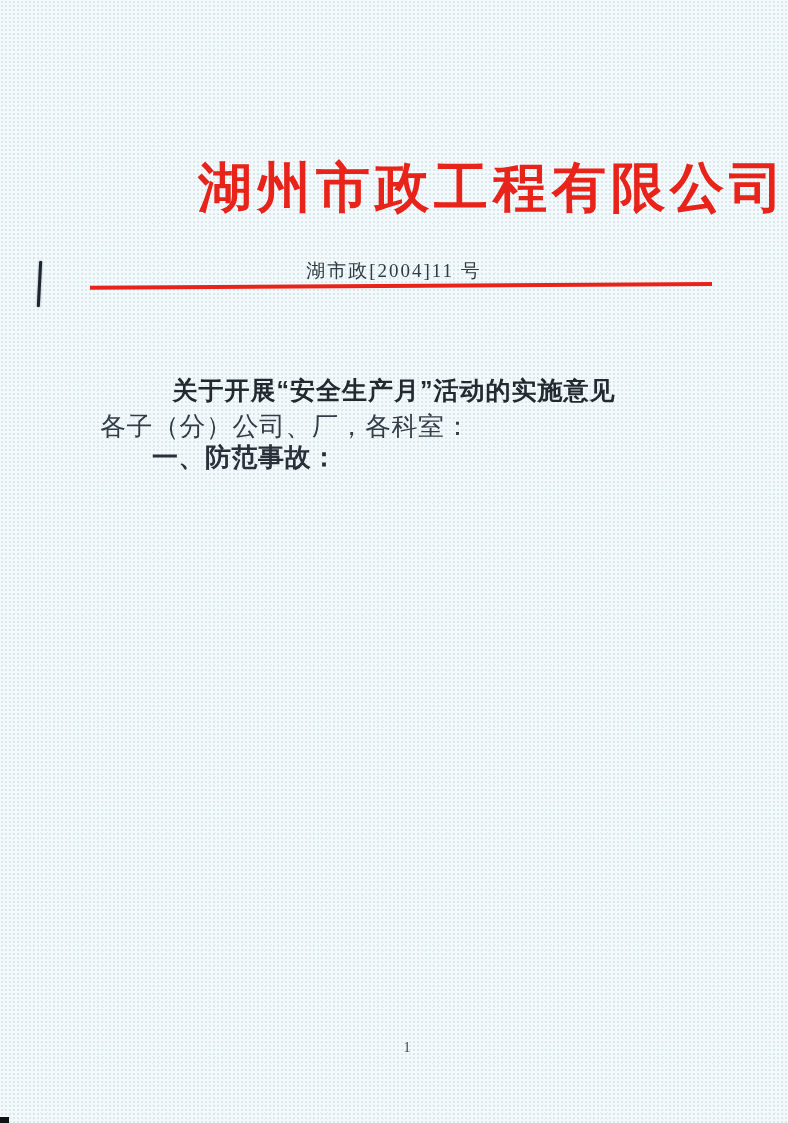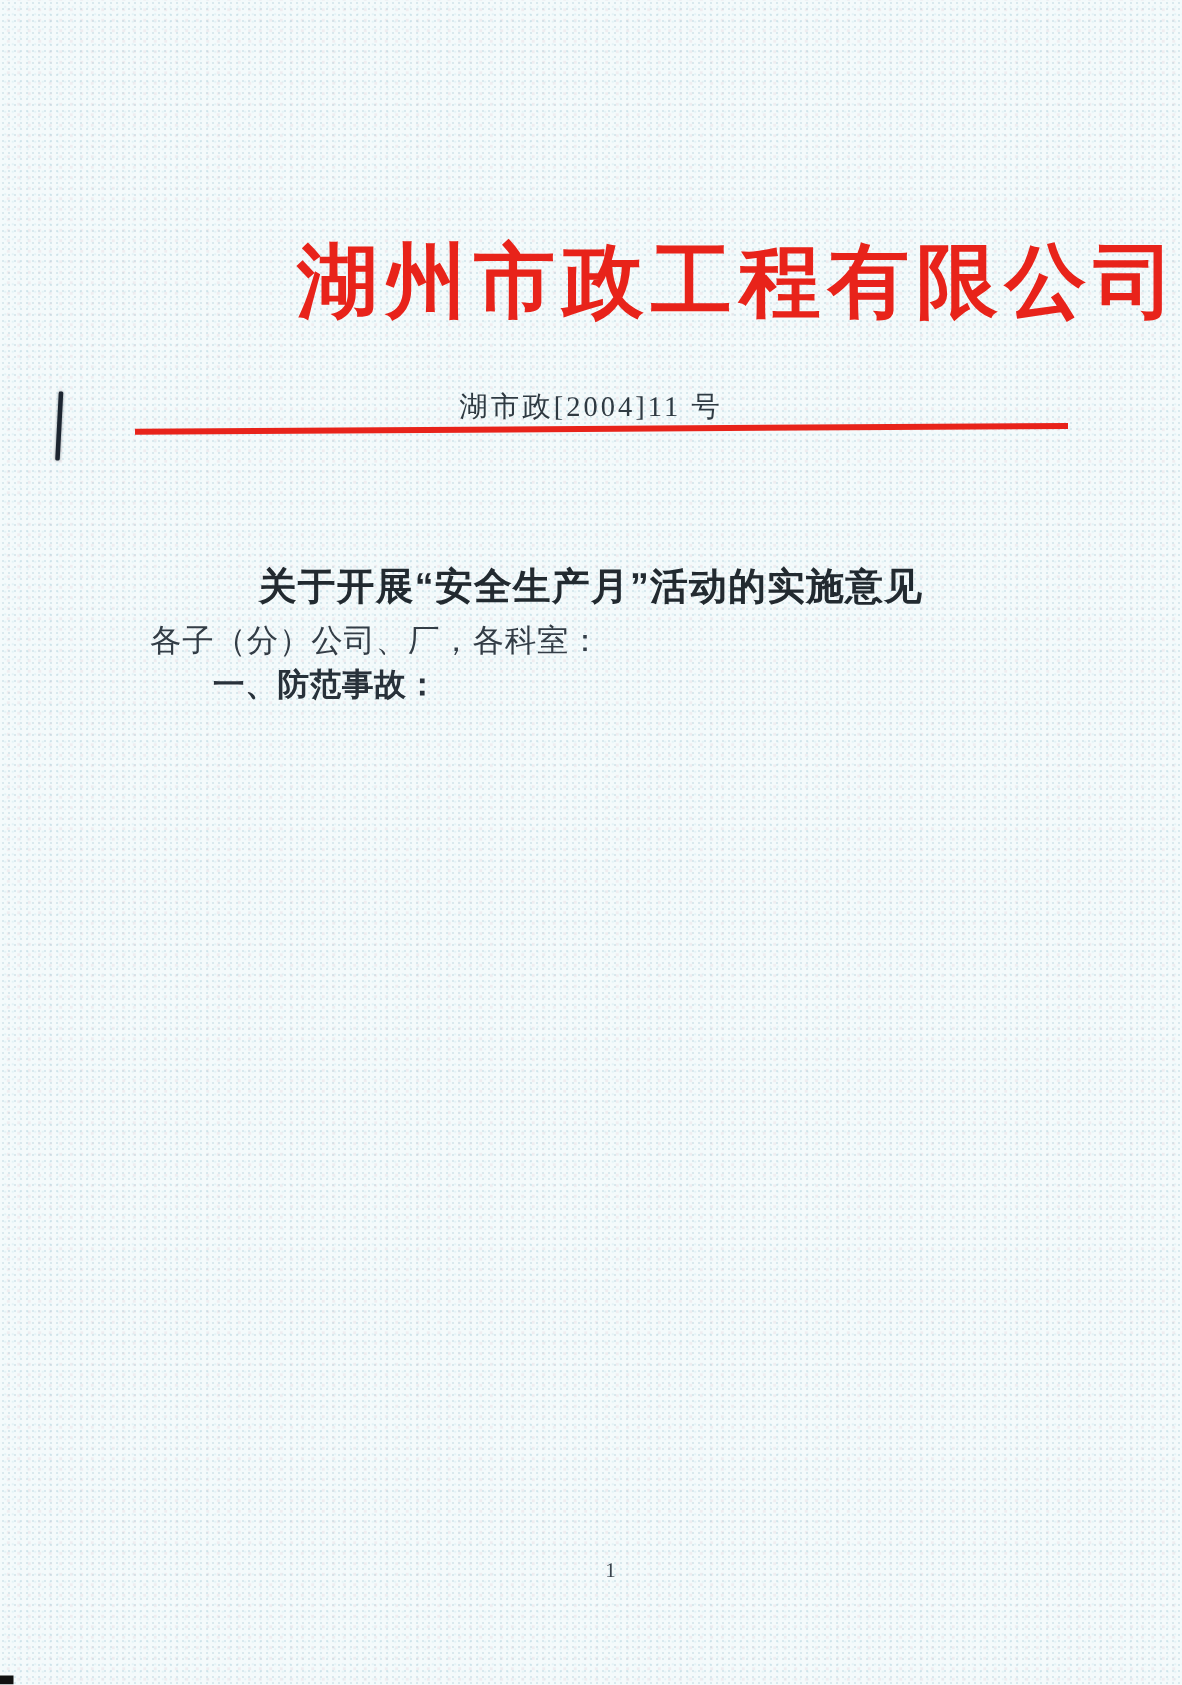--- a/index.html
+++ b/index.html
@@ -63,21 +63,21 @@
     letter-spacing: 1px;
     color: #222a30;
     font-family: "Liberation Sans", "DejaVu Sans", sans-serif;
     margin-top: 34px;
   }
   .body-text {
     position: absolute;
     top: 412px;
     left: 100px;
     width: 614px;
-    font-size: 21px;
+    font-size: 26px;
     line-height: 30px;
     letter-spacing: 0.5px;
     text-align: justify;
     color: #333d46;
   }
   .body-text p { margin: 0; }
   .para { text-indent: 2em; }
   .heading {
     text-indent: 2em;
     font-weight: bold;

